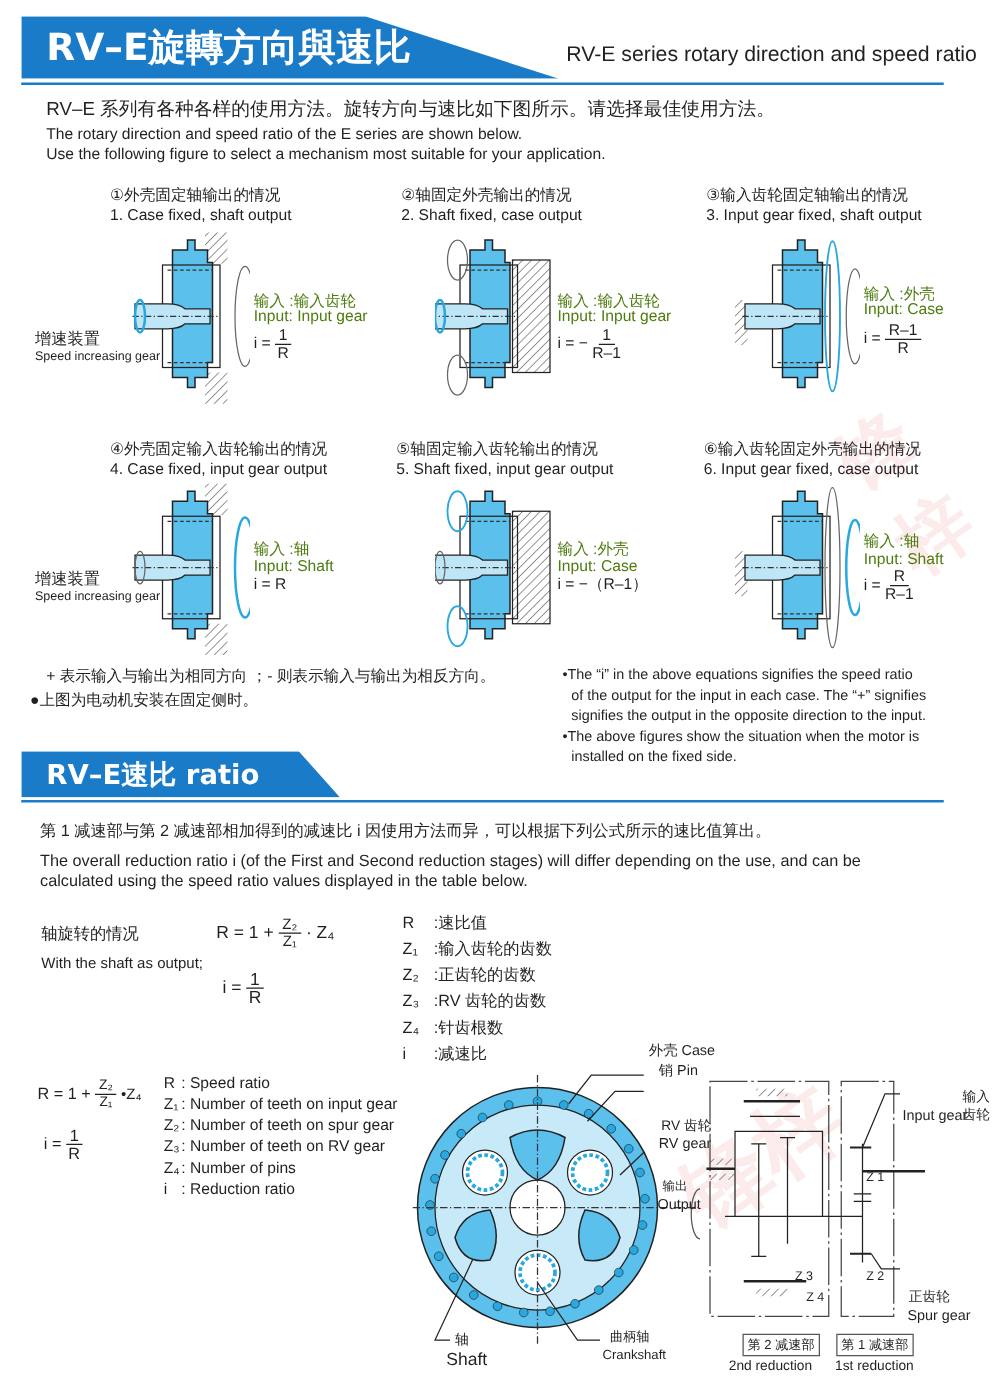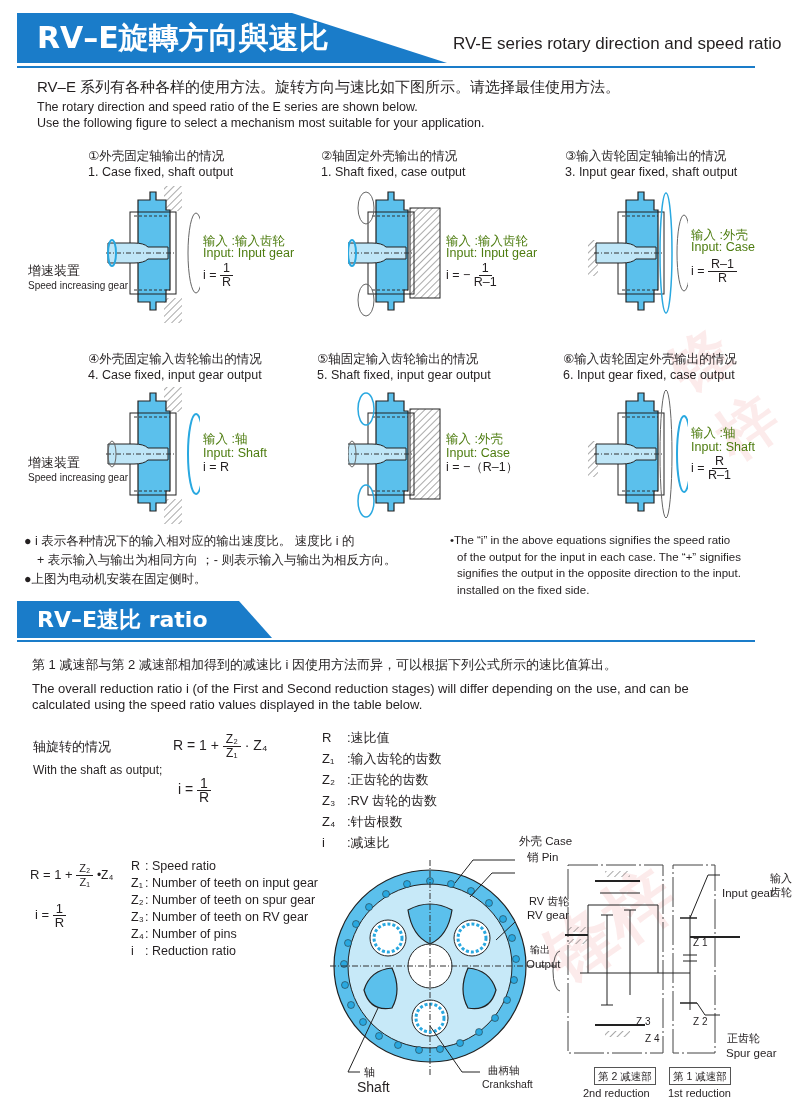--- a/index.html
+++ b/index.html
@@ -64,21 +64,21 @@
 <div class="lbl blue" style="left:203px;top:234px">输入 :输入齿轮</div>
 <div class="lbl blue" style="left:203px;top:246px">Input: Input gear</div>
 <div class="lbl" style="left:203px;top:262px"><span>i  =</span> <span class="frac">
       <span class="n">1</span>
       <span>R</span>
     </span></div>
 <div class="lbl" style="left:28px;top:264px;font-size:13px">增速装置</div>
 <div class="lbl" style="left:28px;top:279px;font-size:10px">Speed increasing gear</div>
 
 <div class="cap" style="left:321px;top:148px">②轴固定外壳输出的情况</div>
-<div class="cap" style="left:321px;top:164px">1. Shaft fixed, case output</div>
+<div class="cap" style="left:321px;top:164px">2. Shaft fixed, case output</div>
 <svg class="abs" style="left:348px;top:185px" width="100" height="140" viewBox="-10 -5 100 140">
   <rect x="52" y="18" width="30" height="90" fill="url(#hatch)" stroke="#222"></rect>
   <use href="#reducer"></use>
   <ellipse cx="-6" cy="63" rx="4" ry="13" fill="none" stroke="#29a8e0" stroke-width="2"></ellipse>
   <ellipse cx="8" cy="18" rx="8" ry="16" fill="none" stroke="#666"></ellipse>
   <ellipse cx="8" cy="110" rx="8" ry="16" fill="none" stroke="#666"></ellipse>
 </svg>
 <div class="lbl blue" style="left:446px;top:234px">输入 :输入齿轮</div>
 <div class="lbl blue" style="left:446px;top:246px">Input: Input gear</div>
 <div class="lbl" style="left:446px;top:262px"><span>i  =  −</span> <span class="frac">
@@ -138,28 +138,28 @@
   <ellipse cx="76" cy="63" rx="7" ry="38" fill="none" stroke="#29a8e0" stroke-width="2"></ellipse>
 </svg>
 <div class="lbl blue" style="left:691px;top:426px">输入 :轴</div>
 <div class="lbl blue" style="left:691px;top:440px">Input: Shaft</div>
 <div class="lbl" style="left:691px;top:455px"><span>i  =</span> <span class="frac">
       <span class="n">R</span>
       <span>R–1</span>
     </span></div>
 
 <div class="abs" style="left:24px;top:532px;font-size:12.5px;line-height:19px">
-  <div>● i 表示各种情况下的输入相对应的输出速度比。 速度比 i 的</div>
   <div style="padding-left:13px">+ 表示输入与输出为相同方向 ；- 则表示输入与输出为相反方向。</div>
   <div>●上图为电动机安装在固定侧时。</div>
 </div>
 <div class="abs note" style="left:450px;top:532px;width:330px">
   <div>•The “i” in the above equations signifies the speed ratio</div>
   <div style="padding-left:7px">of the output for the input in each case. The “+” signifies</div>
   <div style="padding-left:7px">signifies the output in the opposite direction to the input.</div>
+  <div>•The above figures show the situation when the motor is</div>
   <div style="padding-left:7px">installed on the fixed side.</div>
 </div>
 
 <div class="banner b2">
     <span>RV–E速比 ratio</span>
   </div>
 <div class="hline" style="left:17px;top:640px;width:738px"></div>
 
 <div class="abs t13" style="left:32px;top:656px">第 1 减速部与第 2 减速部相加得到的减速比 i 因使用方法而异，可以根据下列公式所示的速比值算出。</div>
 <div class="abs t13" style="left:32px;top:680px">The overall reduction ratio i (of the First and Second reduction stages) will differ depending on the use, and can be</div>

